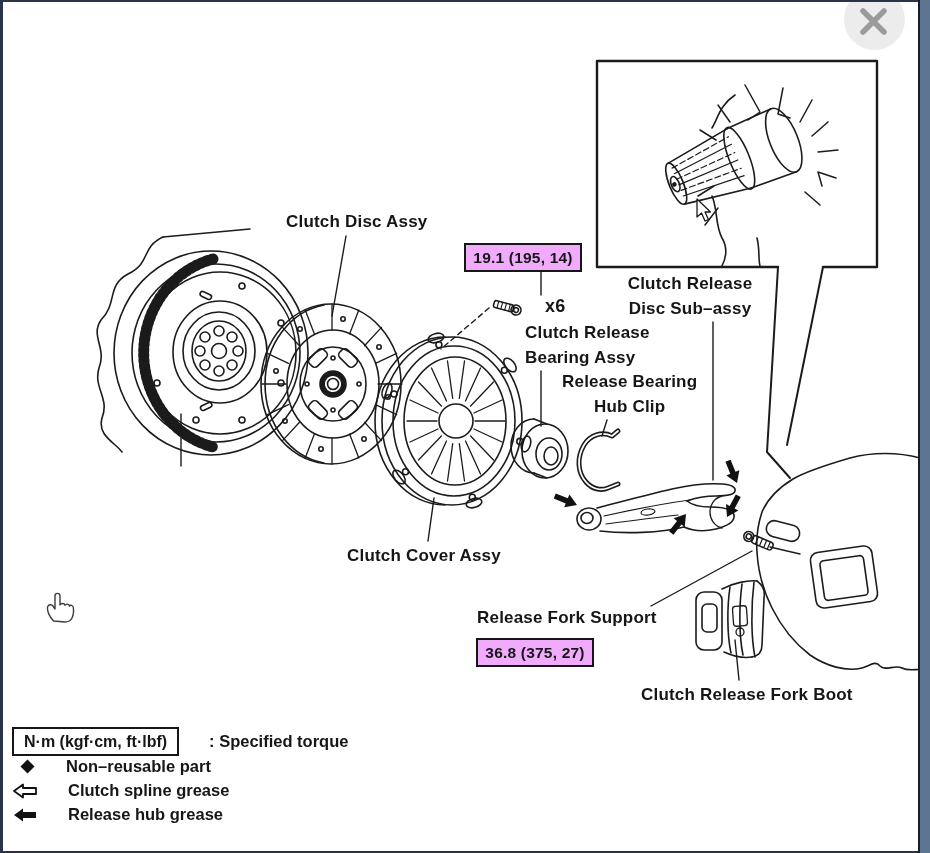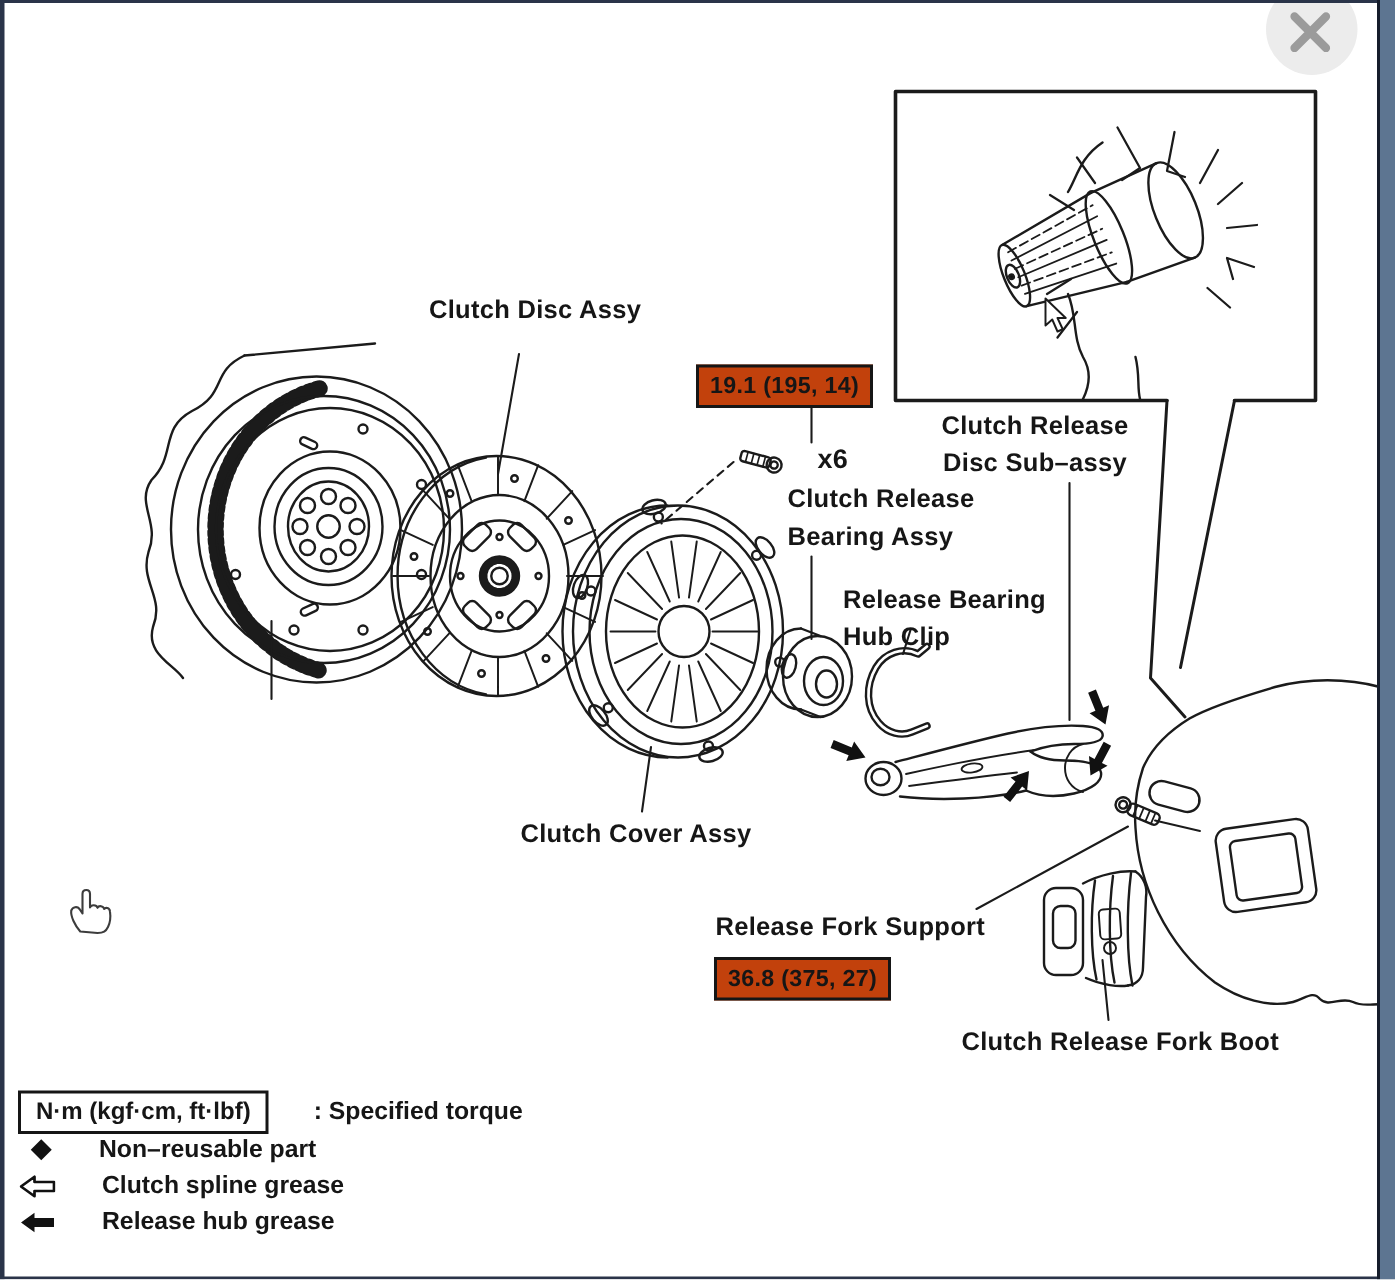--- a/index.html
+++ b/index.html
@@ -11,21 +11,21 @@
     --close_x:#9b9b9b;
     --paper:#ffffff;
   }
   html,body{margin:0;padding:0;background:#fff;}
   #stage{position:relative;width:930px;height:853px;background:var(--paper);overflow:hidden;
          font-family:"Liberation Sans",sans-serif;}
   .edge{position:absolute;background:var(--border_navy);}
   .label{position:absolute;font-weight:600;font-size:17px;line-height:25px;color:var(--ink);
          white-space:nowrap;letter-spacing:.2px;}
   .label.center{text-align:center;}
-  .torque{position:absolute;border:2px solid var(--ink);background:#c2410c;display:flex;
+  .torque{position:absolute;border:2px solid var(--ink);background:#f0abfc;display:flex;
           align-items:center;justify-content:center;font-weight:700;font-size:15.5px;color:var(--ink);
           letter-spacing:.2px;}
   .legend-row{position:absolute;display:flex;align-items:center;color:var(--ink);gap:20px;}
   .legend-box{border:2px solid var(--ink);padding:0 10px;font-weight:700;font-size:16px;height:25px;
               display:flex;align-items:center;background:#fff;}
   .legend-text{font-weight:600;font-size:16.5px;margin-left:10px;}
   .legend-glyph{width:26px;display:flex;justify-content:center;}
   #close-btn{position:absolute;left:844px;top:-11px;width:61px;height:61px;border-radius:50%;
              background:var(--close_bg);border:none;cursor:pointer;padding:0;}
   svg{display:block;}
@@ -216,35 +216,35 @@
         <path d="M607,420 L602,436"></path>
         <path d="M713,322 L713,480"></path>
         <path d="M651,606 L752,551"></path>
         <path d="M739,680 L735,640"></path>
       </g>
 
       <path d="M53.5,621 C50,617 47,611 47.5,607 C48.5,604.5 51.5,604 53,606 L55,609 L55,596 C55,592.5 60,592.5 60,596 L60,605 C60.7,603 64.3,603 65,605.2 C65.8,603.5 69,603.8 69.5,606 C70.3,604.8 73,605 73.3,607.5 C73.8,611 73.5,615 72,618 C70.5,621 69,622 65,622 Z" fill="#fff" stroke="#3c3c3c" stroke-width="1.4"></path>
     </g>
   </svg>
 
-  <div class="label" style="left:286px;top:194px;">Clutch Disc Assy</div>
+  <div class="label" style="left:286px;top:209px;">Clutch Disc Assy</div>
   <div class="torque" style="left:464px;top:243px;width:114px;height:25px;">19.1 (195, 14)</div>
   <div class="label" style="left:545px;top:294px;font-size:18px;">x6</div>
 
   <div class="label center" style="left:608px;top:271px;width:164px;">
     <div>Clutch Release</div>
     <div>Disc Sub–assy</div>
   </div>
 
   <div class="label" style="left:525px;top:320px;">
     <div>Clutch Release</div>
     <div>Bearing Assy</div>
   </div>
 
-  <div class="label" style="left:562px;top:387px;">
+  <div class="label" style="left:562px;top:369px;text-align:center;">
     <div>Release Bearing</div>
     <div>Hub Clip</div>
   </div>
 
   <div class="label" style="left:477px;top:605px;">Release Fork Support</div>
   <div class="label" style="left:347px;top:543px;">Clutch Cover Assy</div>
   <div class="torque" style="left:476px;top:638px;width:114px;height:25px;">36.8 (375, 27)</div>
   <div class="label" style="left:641px;top:682px;">Clutch Release Fork Boot</div>
 
   <div class="legend-row" style="left:12px;top:727px;">

